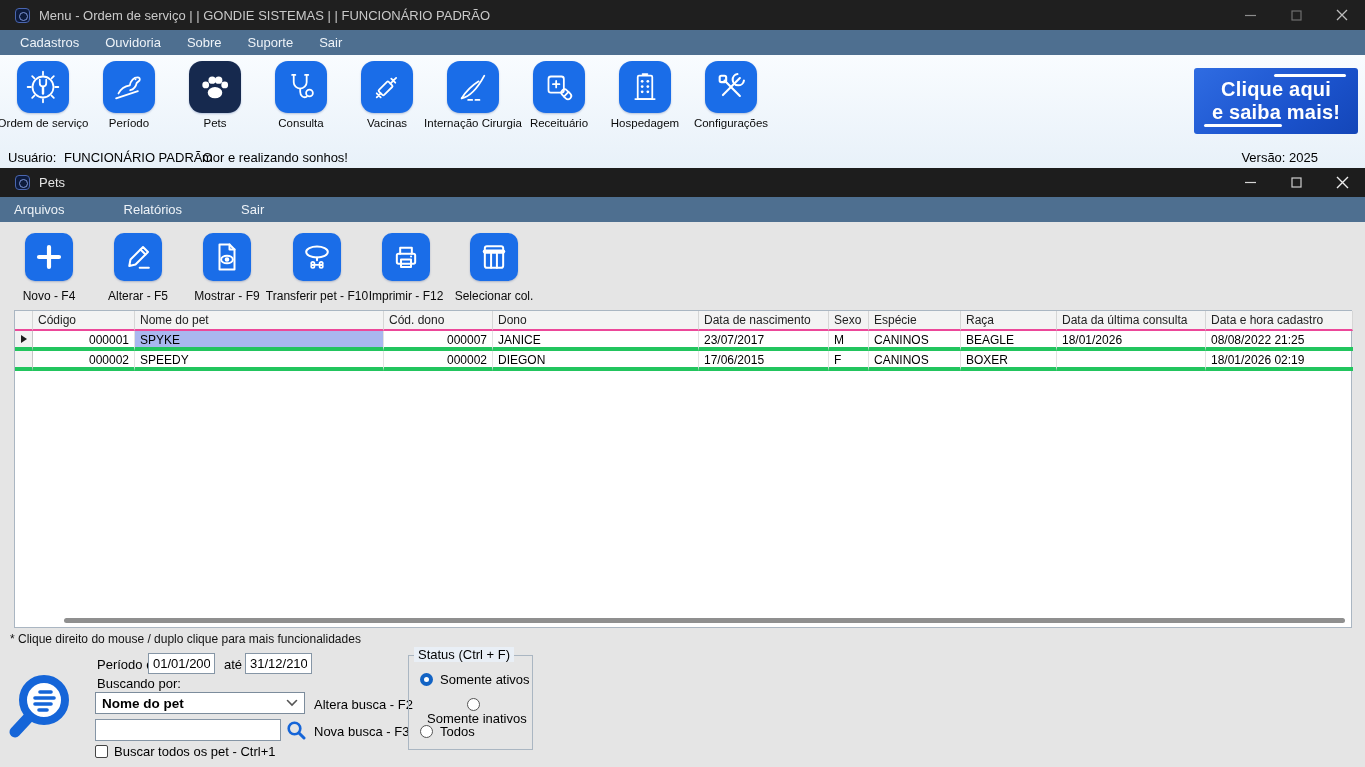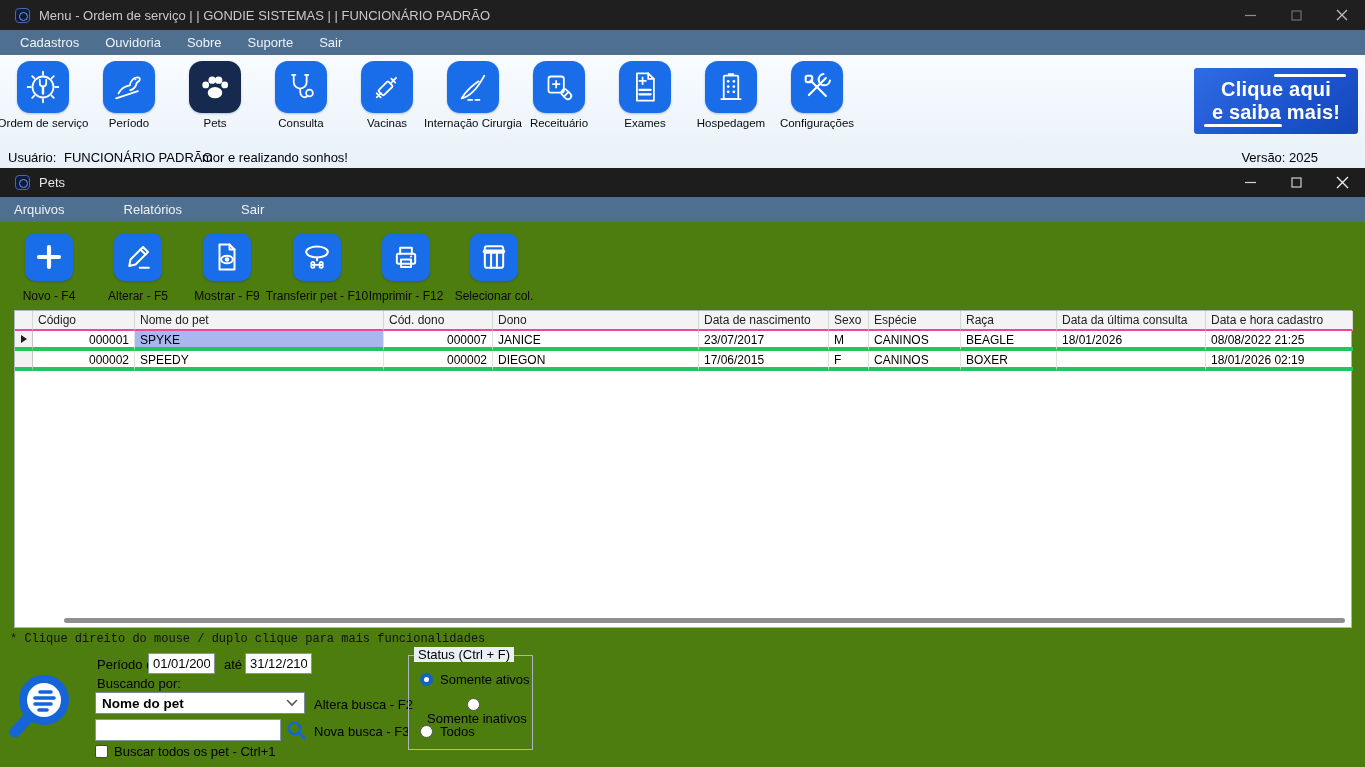--- a/index.html
+++ b/index.html
@@ -38,21 +38,21 @@
   #banner { position:absolute; left:1194px; top:13px; width:164px; height:66px; border-radius:3px;
       background:linear-gradient(140deg,#2f6ce2 0%,#1b53cd 60%,#1446b8 100%);
       display:flex; flex-direction:column; align-items:center; justify-content:center;
       color:#fff; font-weight:bold; font-size:20px; line-height:1.15; letter-spacing:.2px; }
   #banner .bar-top { position:absolute; right:12px; top:6px; width:72px; height:3px; background:#fff; border-radius:2px; }
   #banner .bar-bot { position:absolute; left:10px; bottom:7px; width:78px; height:3px; background:#fff; border-radius:2px; }
 
   .status-row-text { position:absolute; bottom:3px; font-size:13px; }
 
   
-  #p-body { position:absolute; left:0; top:54px; width:1365px; height:545px; background:#4d7c0f; }
+  #p-body { position:absolute; left:0; top:54px; width:1365px; height:545px; background:#e5e5e5; }
 
   .p-toolitem { position:absolute; top:11px; width:120px; display:flex; flex-direction:column; align-items:center; }
   .p-btn { width:48px; height:48px; border-radius:10px; background:#1a6de8;
       display:flex; align-items:center; justify-content:center; box-shadow:0 1px 2px rgba(0,40,120,.25); }
   .p-btn-label { margin-top:8px; font-size:12px; white-space:nowrap; color:#0a0a0a; }
 
   
   #grid { position:absolute; left:14px; top:88px; width:1338px; height:318px;
       background:#fff; border:1px solid #aab6c2; }
   .g-row { display:flex; width:1336px; }
@@ -71,21 +71,21 @@
   .c8 { width:96px;  flex:0 0 96px; }
   .c9 { width:149px; flex:0 0 149px; }
   .c10{ width:147px; flex:0 0 147px; border-right:none; }
   .g-head .c1,.g-head .c3 { text-align:left; }
   .cell-selected { background:#a9b7ef; }
   .row-arrow { width:0; height:0; border-left:6px solid #1c1c1c;
       border-top:4px solid transparent; border-bottom:4px solid transparent; }
   #h-scroll-thumb { position:absolute; left:49px; right:6px; bottom:4px; height:5px;
       background:#8f8f8f; border-radius:3px; }
 
-  #hint-text { position:absolute; left:10px; top:410px; font-size:12px; color:#111;font-family:Liberation Mono, monospace; }
+  #hint-text { position:absolute; left:10px; top:410px; font-size:12px; color:#111; }
 
   
   .fld-label { position:absolute; font-size:13px; color:#000; }
   .txt-input { position:absolute; height:21px; background:#fff; border:1px solid #8696a6;
       font-size:13px; padding:0 4px; font-family:inherit; color:#000; }
   #search-select { position:absolute; left:95px; top:470px; width:210px; height:22px; background:#fff;
       border:1px solid #7c8c9c; display:flex; align-items:center; padding:0 6px;
       font-weight:bold; font-size:13.5px; }
   #search-select .chev { margin-left:auto; }
   #search-query { left:95px; top:497px; width:186px; height:22px; }
@@ -221,31 +221,20 @@
             <path d="M22.5 18.5v8 M18.5 22.5h8"></path>
             <g transform="rotate(45 35 35)">
               <rect x="28" y="31" width="14" height="8" rx="4"></rect>
               <path d="M35 31v8"></path>
             </g>
           </svg>
         </div>
         <div class="tile-label">Receituário</div>
       </div>
 
-      <div class="tile-item">
-        <div class="tile">
-          <svg width="42" height="42" viewBox="0 0 52 52" fill="none" stroke="#fff" stroke-width="2.2" stroke-linecap="round" stroke-linejoin="round">
-            <path d="M16 9h14l7 7v27H16z"></path>
-            <path d="M30 9v7h7"></path>
-            <path d="M23 14.5v8 M19 18.5h8"></path>
-            <path d="M19 29.5h14 M19 35h14" stroke-width="2.8"></path>
-          </svg>
-        </div>
-        <div class="tile-label">Exames</div>
-      </div>
 
       <div class="tile-item">
         <div class="tile">
           <svg width="42" height="42" viewBox="0 0 52 52" fill="none" stroke="#fff" stroke-width="2.2" stroke-linecap="round" stroke-linejoin="round">
             <rect x="17" y="12" width="18" height="29" rx="1.5"></rect>
             <path d="M23 10h6"></path>
             <g fill="#fff" stroke="none">
               <circle cx="22.5" cy="19" r="1.7"></circle>
                 <circle cx="29.5" cy="19" r="1.7"></circle>
               <circle cx="22.5" cy="25.5" r="1.7"></circle>

